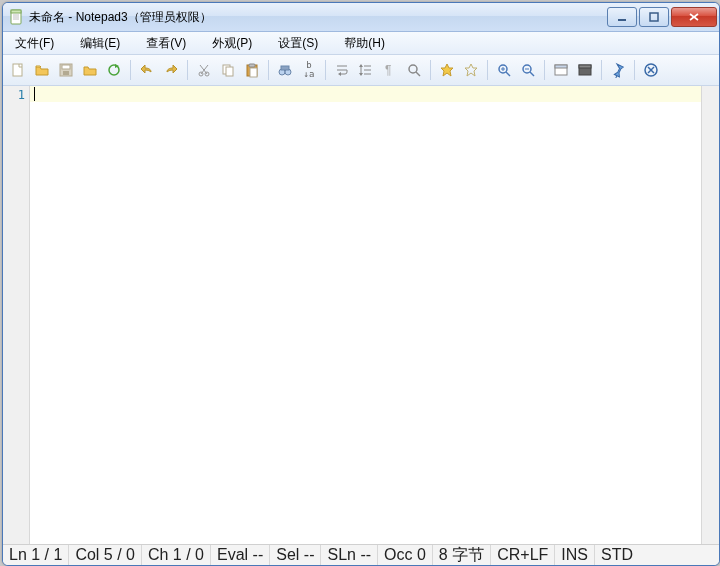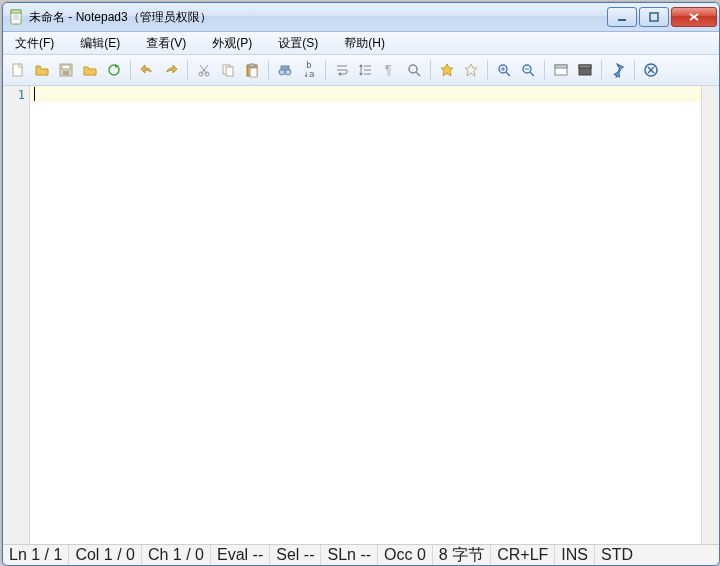--- a/index.html
+++ b/index.html
@@ -396,21 +396,21 @@
     </div>
     <div class="editor">
       <div class="current-line"></div>
       <div class="caret"></div>
     </div>
     <div class="scrollbar-v"></div>
   </div>
 
   <div class="statusbar">
     <div class="status-cell">Ln  1 / 1</div>
-    <div class="status-cell">Col  1 / 0</div>
+    <div class="status-cell">Col  5 / 0</div>
     <div class="status-cell">Ch  1 / 0</div>
     <div class="status-cell">Eval  --</div>
     <div class="status-cell">Sel  --</div>
     <div class="status-cell">SLn  --</div>
     <div class="status-cell">Occ  0</div>
     <div class="status-cell">8 字节</div>
     <div class="status-cell">CR+LF</div>
     <div class="status-cell">INS</div>
     <div class="status-cell">STD</div>
   </div>

